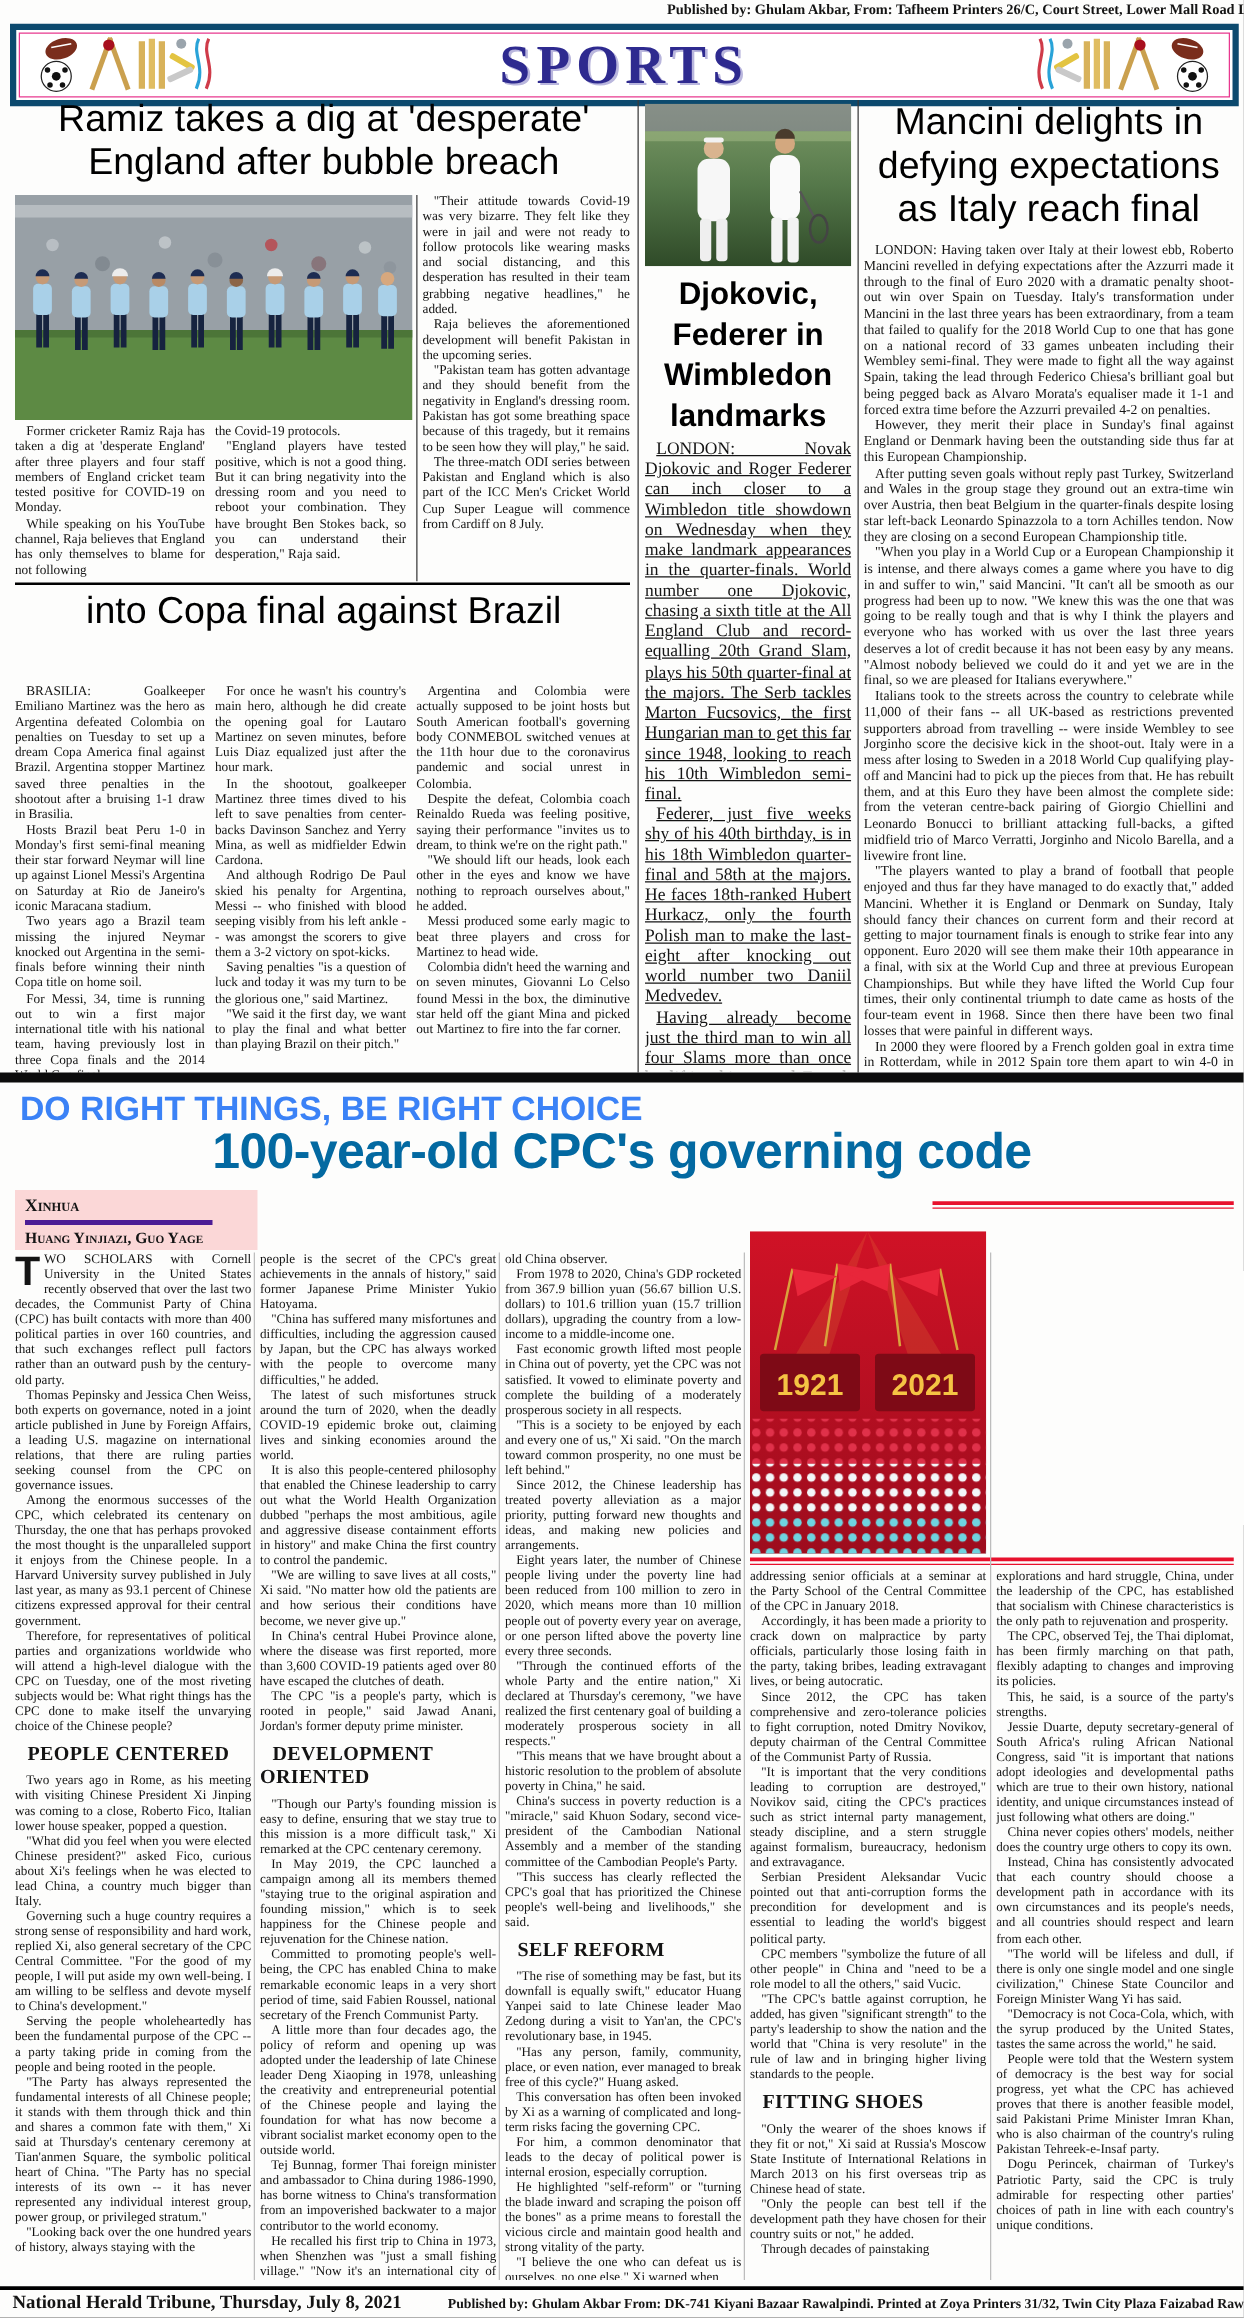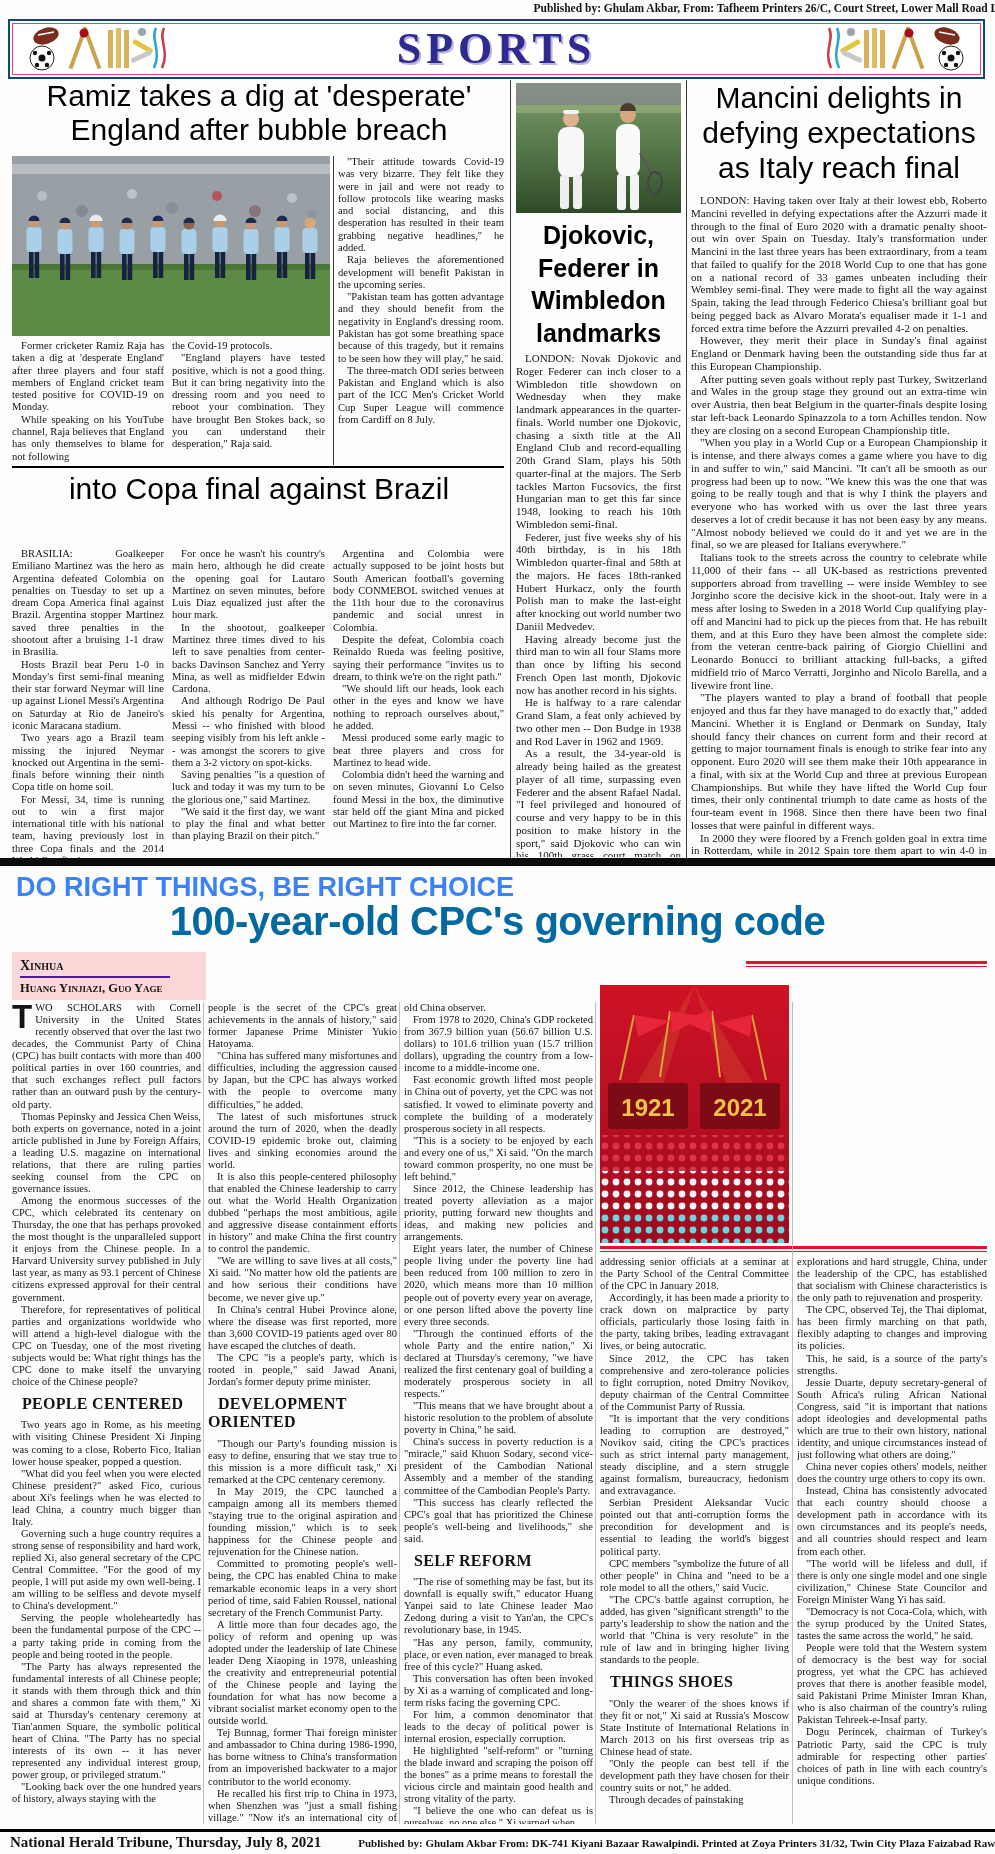--- a/index.html
+++ b/index.html
@@ -4,21 +4,21 @@
 <style>
   html,body { margin:0; padding:0; background:#777; }
   .page { position:relative; width:995px; height:1854px; background:#fdfdfc; overflow:hidden;
           font-family:"Liberation Serif", serif; color:#141414; margin:0 auto;padding-left:46px; }
   .abs { position:absolute; }
 
   
   .masthead { top:2px; left:0; right:12px; text-align:right; font-size:11.5px; font-weight:bold; }
 
   
-  .banner { left:8px; top:19px; width:973px; height:56px; border:2px solid #0c4a6e; background:#fff; }
+  .banner { left:8px; top:19px; width:973px; height:56px; border:5px solid #0c4a6e; background:#fff; }
   .banner-inner { position:absolute; inset:2px; border:1px solid #e8388f; }
   .sports-title { position:absolute; left:0; right:0; top:2px; text-align:center;
       font-family:"Liberation Serif", serif; font-weight:bold; font-size:44px; letter-spacing:5px;
       color:#2e2a8f; text-shadow:2px 2px 0 #b9b6dd; }
   .icons-l { position:absolute; left:14px; top:3px; }
   .icons-r { position:absolute; right:14px; top:3px; transform:scaleX(-1); }
 
   
   .hl { font-family:"Liberation Sans", sans-serif; font-weight:400; color:#000; text-align:center; }
   #ramiz-headline    { left:12px; top:79px;  width:494px; font-size:30px; line-height:1.14; }
@@ -34,35 +34,35 @@
   .para.dropcap::first-letter { float:left; font-family:"Liberation Sans", sans-serif; font-weight:bold;
       font-size:33px; line-height:.82; padding:1px 3px 0 0; }
   .para.dropcap { text-indent:0; }
 
   #ramiz-c1 { left:12px;  top:340px; width:152px; height:127px; }
   #ramiz-c2 { left:172px; top:340px; width:153px; height:127px; }
   #ramiz-c3 { left:338px; top:156px; width:166px; height:286px; }
   #martinez-c1 { left:12px;  top:548px; width:152px; height:310px; }
   #martinez-c2 { left:172px; top:548px; width:153px; height:310px; }
   #martinez-c3 { left:333px; top:548px; width:171px; height:310px; }
-  #djokovic-body { left:516px; top:352px; width:165px; height:505px; font-size:11px; }
+  #djokovic-body { left:516px; top:352px; width:165px; height:505px; font-size:14px;text-decoration:underline; }
   #mancini-body  { left:691px; top:194px; width:296px; height:663px; font-size:11px; }
 
   .vrule { width:1px; background:#3a3a3a; }
   .hrule { height:2px; background:#000; }
   .photo { display:block; }
 
   
   .black-bar { left:0; top:858px; width:995px; height:8px; background:#0c0c0c; }
   #kicker { left:16px; top:872px; font-family:"Liberation Sans", sans-serif; font-weight:bold;
             font-size:27px; color:#3b82f6; }
   #cpc-headline { left:0; top:899px; width:995px; text-align:center; font-family:"Liberation Sans", sans-serif;
             font-weight:bold; font-size:40px; letter-spacing:-.5px; color:#0369a1; }
   #byline-box { left:12px; top:952px; width:194px; height:48px; background:#fbd7d7; padding:4px 8px; box-sizing:border-box; }
-  .agency { font-weight:bold; font-size:14px; font-variant:small-caps; border-bottom:2px solid #4c1d95;
+  .agency { font-weight:bold; font-size:14px; font-variant:small-caps; border-bottom:4px solid #4c1d95;
             display:inline-block; min-width:150px; padding-bottom:2px; }
   .authors { font-weight:bold; font-size:12.5px; font-variant:small-caps; margin-top:3px; }
   .red-rule { border-top:3px solid #e8112d; border-bottom:1px solid #e8112d; height:6px; box-sizing:border-box; }
   #red-rule-1 { left:746px; top:961px; width:241px; }
   #red-rule-2 { left:600px; top:1246px; width:387px; }
   .cpc-col { top:1002px; height:822px; width:189px; font-size:10.5px; line-height:1.15; }
   #cpc-c1 { left:12px; }  #cpc-c2 { left:208px; } #cpc-c3 { left:404px; }
   #cpc-c4 { left:600px; top:1256px; height:568px; }
   #cpc-c5 { left:797px; top:1256px; height:568px; width:190px; }
   .cpc-rule { top:1002px; height:822px; width:1px; background:#bdbdbd; }
@@ -431,21 +431,21 @@
       <p class="para">"I believe the one who can defeat us is ourselves, no one else," Xi warned when</p>
     </div>
   <div class="abs bt cpc-col" id="cpc-c4">
       <p class="para cont">addressing senior officials at a seminar at the Party School of the Central Committee of the CPC in January 2018.</p>
       <p class="para">Accordingly, it has been made a priority to crack down on malpractice by party officials, particularly those losing faith in the party, taking bribes, leading extravagant lives, or being autocratic.</p>
       <p class="para">Since 2012, the CPC has taken comprehensive and zero-tolerance policies to fight corruption, noted Dmitry Novikov, deputy chairman of the Central Committee of the Communist Party of Russia.</p>
       <p class="para">"It is important that the very conditions leading to corruption are destroyed," Novikov said, citing the CPC's practices such as strict internal party management, steady discipline, and a stern struggle against formalism, bureaucracy, hedonism and extravagance.</p>
       <p class="para">Serbian President Aleksandar Vucic pointed out that anti-corruption forms the precondition for development and is essential to leading the world's biggest political party.</p>
       <p class="para">CPC members "symbolize the future of all other people" in China and "need to be a role model to all the others," said Vucic.</p>
       <p class="para">"The CPC's battle against corruption, he added, has given "significant strength" to the party's leadership to show the nation and the world that "China is very resolute" in the rule of law and in bringing higher living standards to the people.</p>
-      <p class="para subhead">THINGS SHOES</p>
+      <p class="para subhead">FITTING SHOES</p>
       <p class="para">"Only the wearer of the shoes knows if they fit or not," Xi said at Russia's Moscow State Institute of International Relations in March 2013 on his first overseas trip as Chinese head of state.</p>
       <p class="para">"Only the people can best tell if the development path they have chosen for their country suits or not," he added.</p>
       <p class="para">Through decades of painstaking</p>
     </div>
   <div class="abs bt cpc-col" id="cpc-c5">
       <p class="para cont">explorations and hard struggle, China, under the leadership of the CPC, has established that socialism with Chinese characteristics is the only path to rejuvenation and prosperity.</p>
       <p class="para">The CPC, observed Tej, the Thai diplomat, has been firmly marching on that path, flexibly adapting to changes and improving its policies.</p>
       <p class="para">This, he said, is a source of the party's strengths.</p>
       <p class="para">Jessie Duarte, deputy secretary-general of South Africa's ruling African National Congress, said "it is important that nations adopt ideologies and developmental paths which are true to their own history, national identity, and unique circumstances instead of just following what others are doing."</p>
       <p class="para">China never copies others' models, neither does the country urge others to copy its own.</p>

